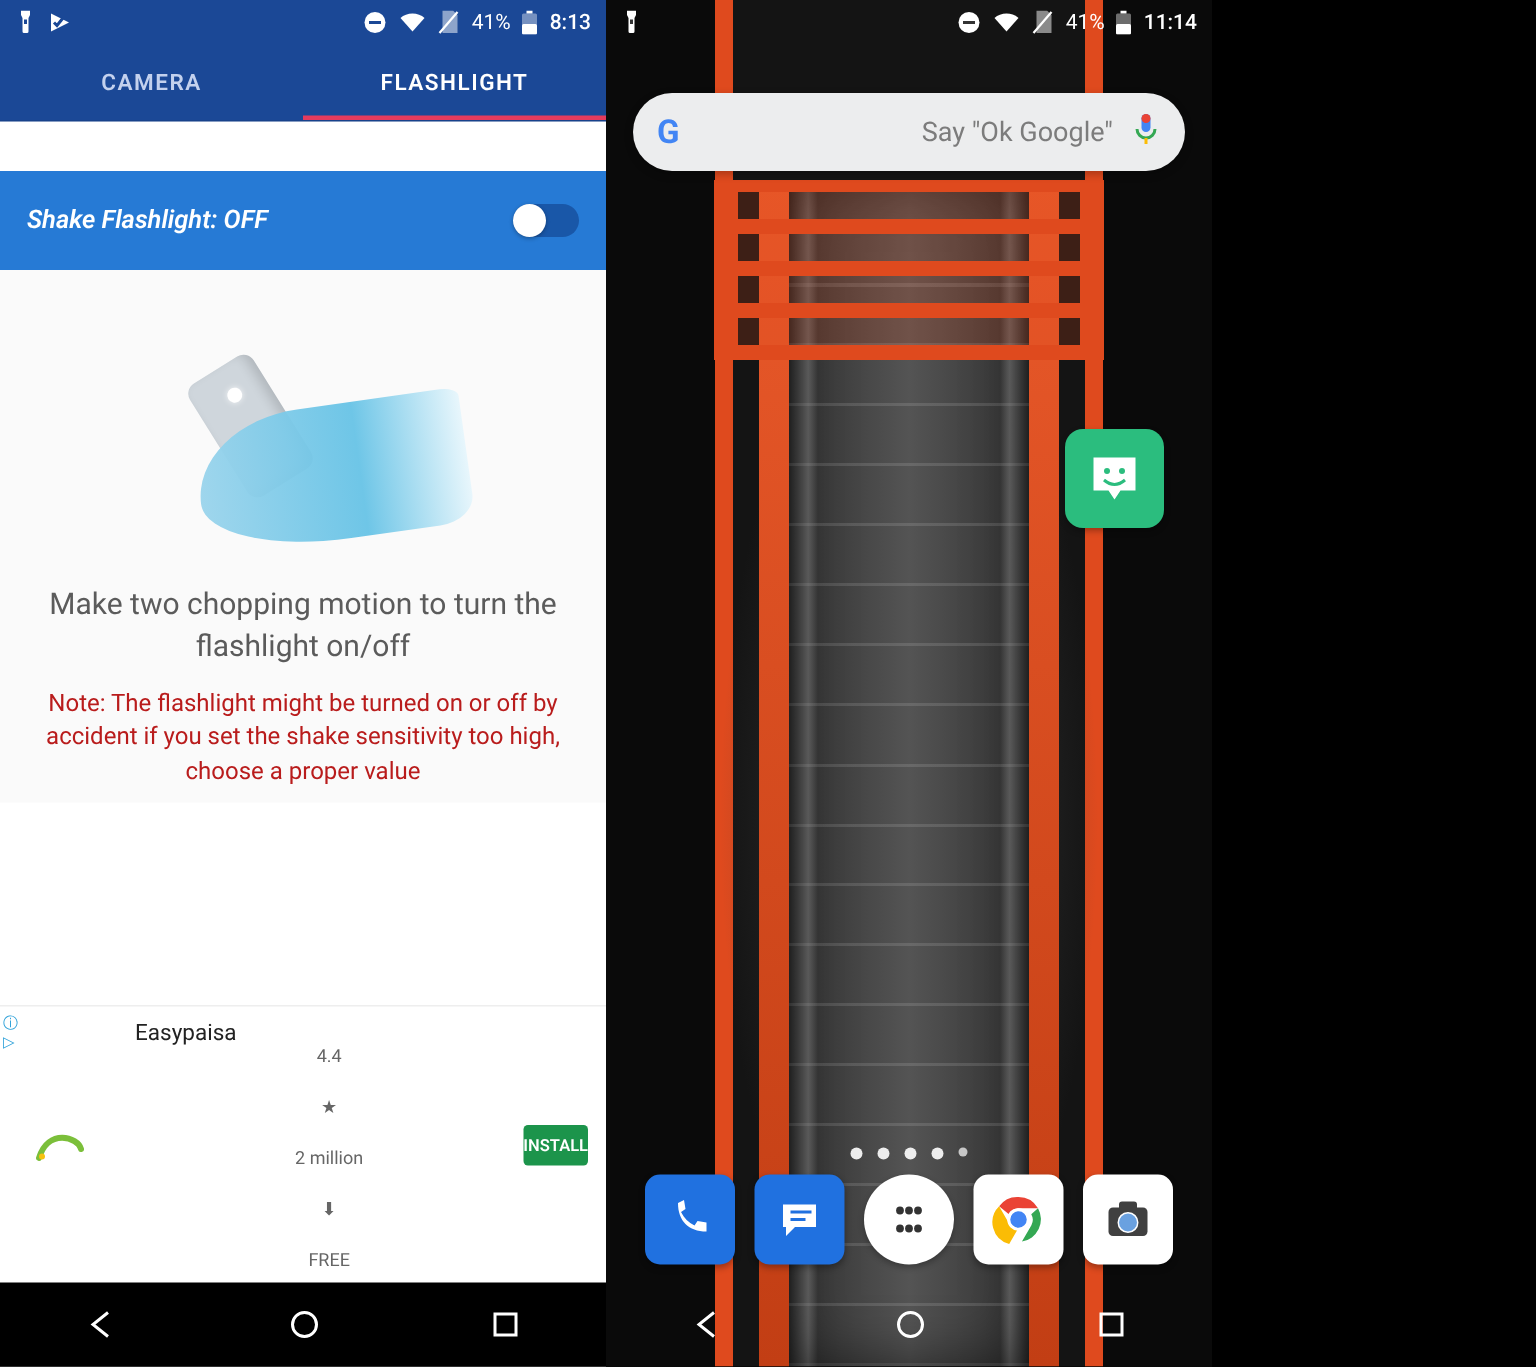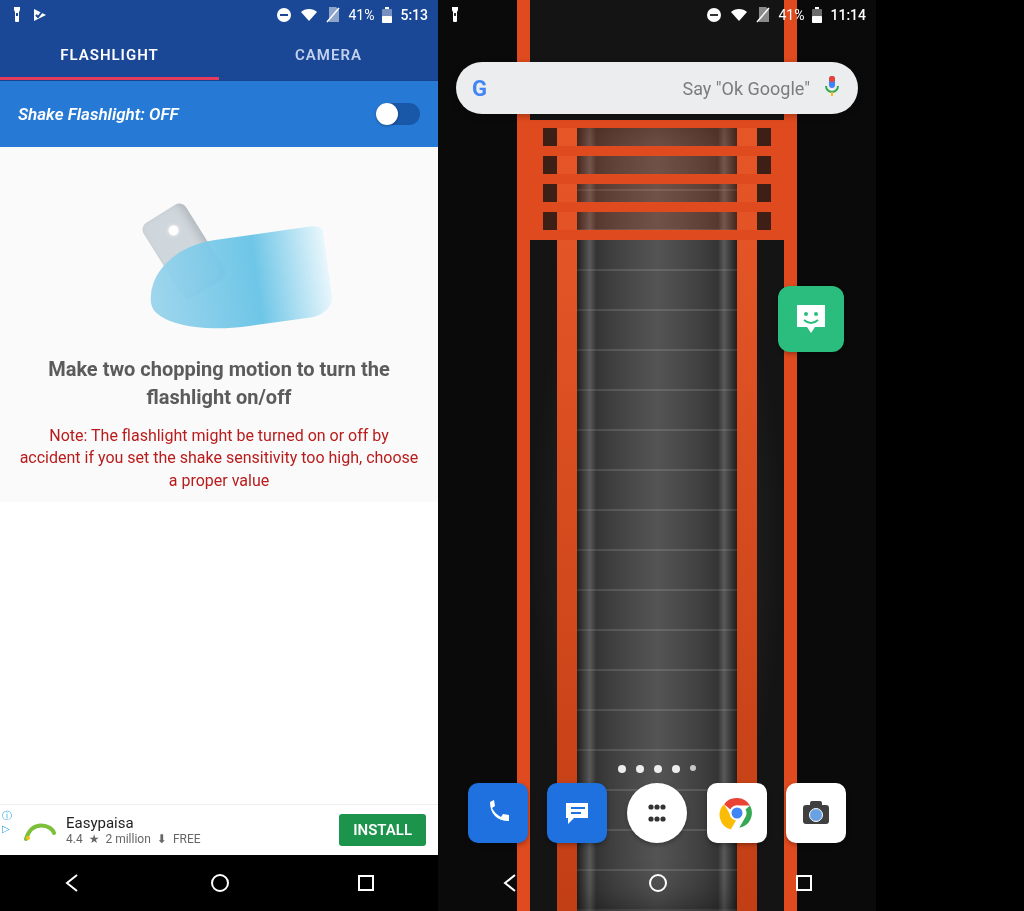--- a/index.html
+++ b/index.html
@@ -3,21 +3,21 @@
 <meta charset="utf-8">
 <style>
   * { box-sizing: border-box; margin: 0; padding: 0; }
   body {
     width: 1024px; height: 911px;
     display: flex;
     font-family: Roboto, "Helvetica Neue", Arial, sans-serif;
     overflow: hidden;
     background: #000;
   }
-  .phone { width: 438px; height: 911px; position: relative; }
+  .phone { width: 404px; height: 911px; position: relative; }
   
   .left { background: #fff; }
   .statusbar {
     height: 30px; background: #1b4896;
     display: flex; align-items: center; justify-content: space-between;
     padding: 0 10px; color: #fff; font-size: 14px;
   }
   .statusbar.light { background: rgba(0,0,0,0); position: absolute; top:0; left:0; right:0; z-index: 10;}
   .sb-left, .sb-right { display: flex; align-items: center; gap: 8px; }
   .sb-right .clock { font-weight: 500; }
@@ -43,20 +43,21 @@
   .tab.active { color: #fff; }
   .tab.active::after {
     content: ""; position: absolute; left: 0; right: 0; bottom: 0;
     height: 3px; background: #e53b5d;
   }
 
   .toggle-row {
     background: #267ad5; color: #fff;
     display: flex; align-items: center; justify-content: space-between;
     padding: 22px 18px;
+    margin-top: 33px;
   }
   .toggle-row .label { font-style: italic; font-weight: 600; font-size: 17px; }
   .switch {
     width: 44px; height: 22px; border-radius: 11px;
     background: #1957a8; position: relative;
   }
   .switch .knob {
     width: 22px; height: 22px; border-radius: 50%;
     background: #fff; position: absolute; left: 0; top: 0;
     box-shadow: 0 1px 3px rgba(0,0,0,0.3);
@@ -78,37 +79,37 @@
   .illus .phone-shape {
     position:absolute; left:70px; top:10px; width:50px; height:88px;
     background:#cfd6dc; border-radius:8px;
     transform: rotate(-32deg);
     box-shadow: inset -4px -4px 8px rgba(0,0,0,0.15);
   }
   .illus .phone-shape::after{
     content:""; position:absolute; left:22px; top:16px; width:10px; height:10px;
     border-radius:50%; background:#fff; box-shadow:0 0 4px rgba(255,255,255,0.8);
   }
-  .content .headline { color:#5b5b5b; font-size: 20px; font-weight: 700; line-height:1.4; margin-bottom:14px;}
+  .content .headline { color:#5b5b5b; font-size: 20px; font-weight: 400; line-height:1.4; margin-bottom:14px;}
   .content .note { color:#b91c1c; font-size: 16px; line-height:1.4; }
 
   .ad {
     position: absolute; bottom: 56px; left: 0; right: 0;
     background:#fff; border-top:1px solid #eee;
     display:flex; align-items:center; padding:8px 12px 8px 22px;
   }
   .ad .adtag { position:absolute; left:2px; top:4px; font-size:10px; color:#2ea1d9;}
   .ad .adlogo { width:34px; height:34px; margin-right:10px; display:flex; align-items:center; justify-content:center;}
   .ad .adlogo svg{display:block;}
-  .ad .adinfo { flex:1; }
+  .ad .adinfo { flex:1;margin-left:24px; }
   .ad .adtitle { font-size:15px; color:#222; }
-  .ad .admeta { font-size:12px; color:#666; display:flex; align-items:center; gap:6px;}
+  .ad .admeta { font-size:12px; color:#666; display:flex; align-items:center; gap:20px;flex-direction:column;}
   .ad .install {
-    background:#1c944b; color:#fff; font-weight:600; font-size:15px;
-    padding:7px 14px; border-radius:3px;
+    background:#1c944b; color:#fff; font-weight:600; font-size:11px;
+    padding:7px 0; border-radius:3px;
   }
 
   .navbar {
     position:absolute; bottom:0; left:0; right:0; height:56px;
     background:#000; display:flex; align-items:center; justify-content:space-around;
   }
   .navbar svg { display:block; }
   .navbar.light { background: rgba(0,0,0,0);}
 
   
@@ -221,28 +222,28 @@
           </svg>
       </span>
       <span>41%</span>
       <span class="sb-icon">
         <svg width="10" height="16" viewBox="0 0 10 16">
             <rect x="0" y="2" width="10" height="14" rx="1" fill="#fff" opacity="0.4"></rect>
             <rect x="0" y="9" width="10" height="7" rx="1" fill="#fff"></rect>
             <rect x="3" y="0" width="4" height="2" fill="#fff"></rect>
           </svg>
       </span>
-      <span class="clock">5:13</span>
+      <span class="clock">8:13</span>
     </div>
   </div>
 
 
   <div class="tabs">
+    <div class="tab">CAMERA</div>
     <div class="tab active">FLASHLIGHT</div>
-    <div class="tab">CAMERA</div>
   </div>
 
   <div class="toggle-row">
     <div class="label">Shake Flashlight: OFF</div>
     <div class="switch">
       <div class="knob"></div>
     </div>
   </div>
 
   <div class="content">

